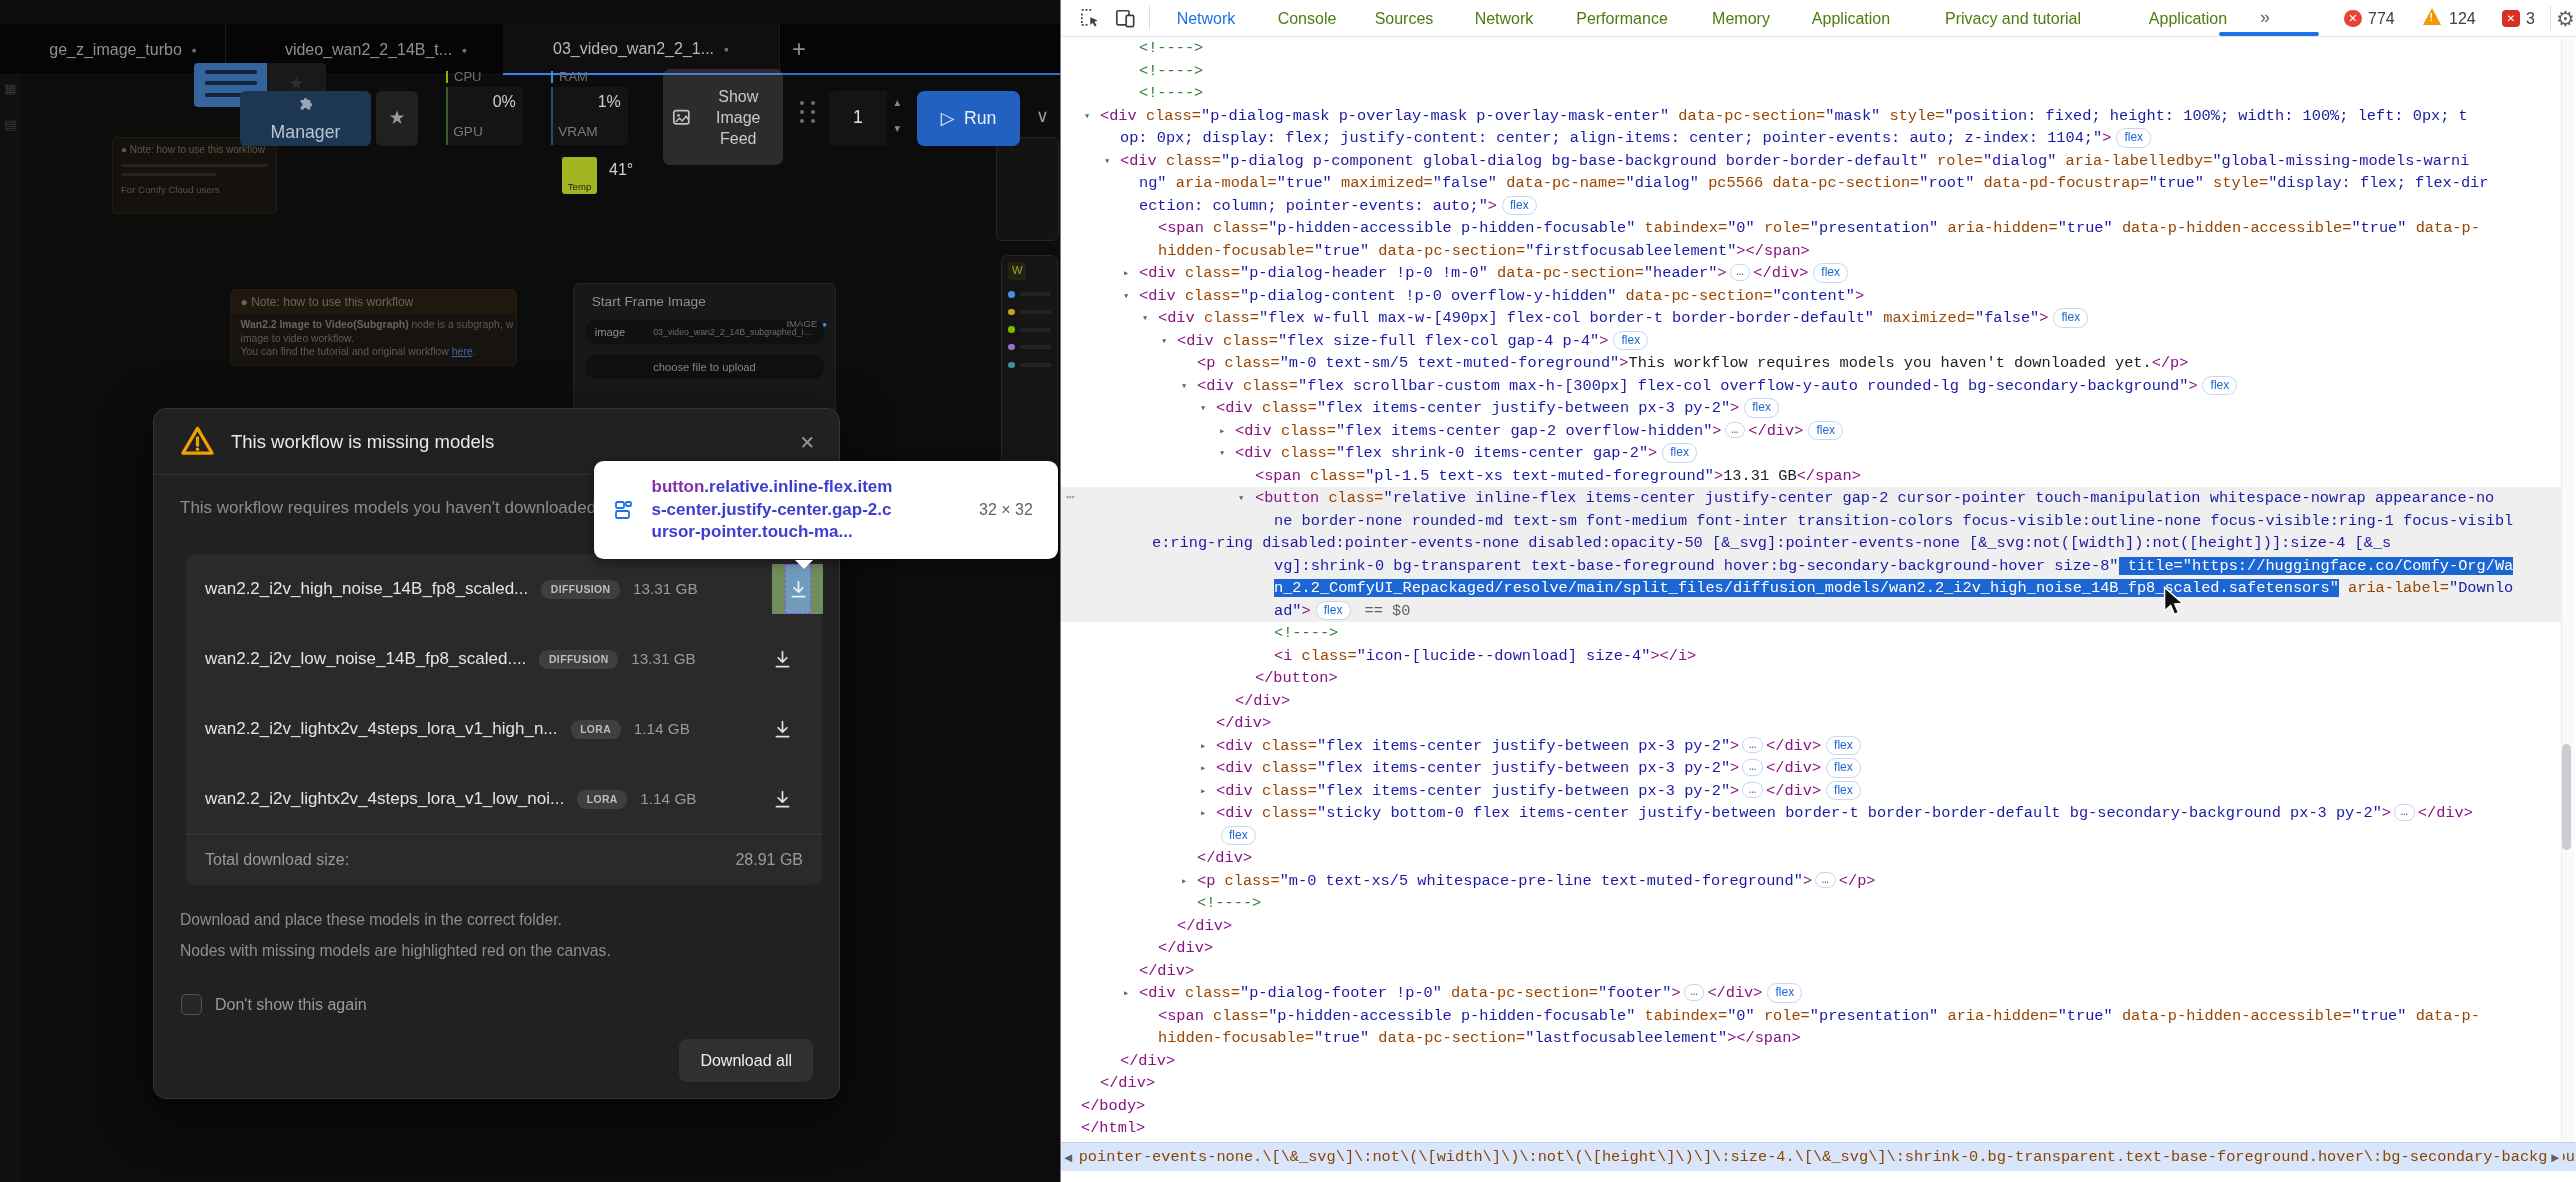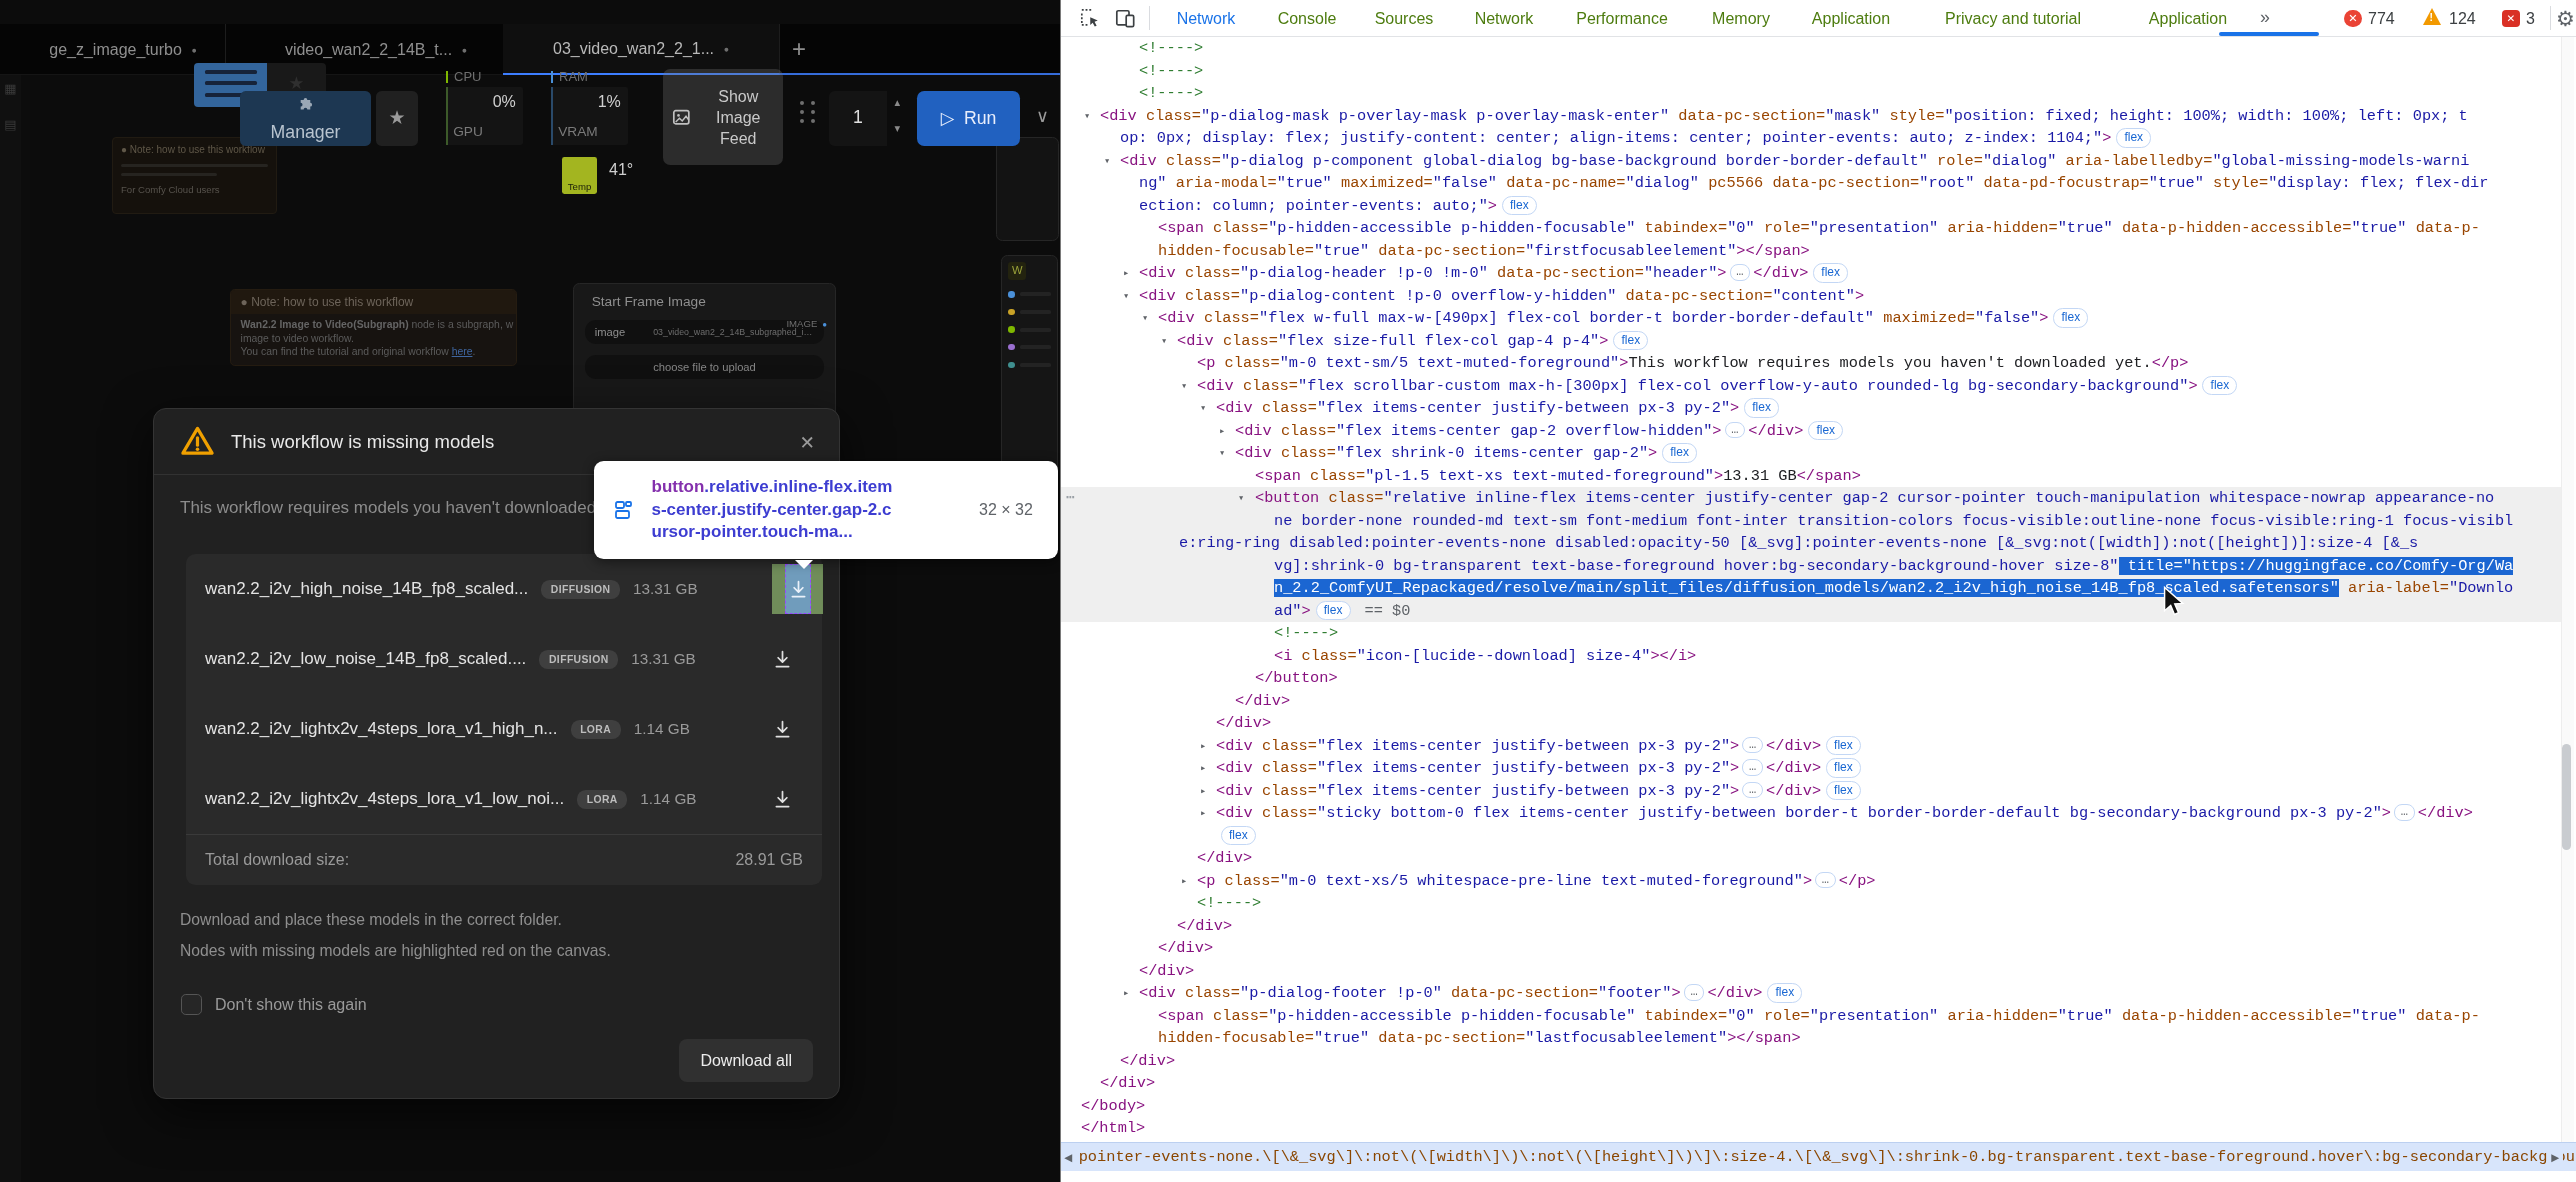--- a/index.html
+++ b/index.html
@@ -431,21 +431,21 @@
         <div class="code-line" style="padding-left: 97px;"><span class="arrow" style="left: 81px;">▾</span><span class="tk-t">&lt;div</span><span class="tk-a"> class=</span><span class="tk-v">"flex w-full max-w-[490px] flex-col border-t border-border-default"</span><span class="tk-a"> maximized=</span><span class="tk-v">"false"</span><span class="tk-t">&gt;</span><span class="badge-flex">flex</span></div>
         <div class="code-line" style="padding-left: 116px;"><span class="arrow" style="left: 100px;">▾</span><span class="tk-t">&lt;div</span><span class="tk-a"> class=</span><span class="tk-v">"flex size-full flex-col gap-4 p-4"</span><span class="tk-t">&gt;</span><span class="badge-flex">flex</span></div>
         <div class="code-line" style="padding-left: 136px;"><span class="tk-t">&lt;p</span><span class="tk-a"> class=</span><span class="tk-v">"m-0 text-sm/5 text-muted-foreground"</span><span class="tk-t">&gt;</span><span class="tk-x">This workflow requires models you haven't downloaded yet.</span><span class="tk-t">&lt;/p&gt;</span></div>
         <div class="code-line" style="padding-left: 136px;"><span class="arrow" style="left: 120px;">▾</span><span class="tk-t">&lt;div</span><span class="tk-a"> class=</span><span class="tk-v">"flex scrollbar-custom max-h-[300px] flex-col overflow-y-auto rounded-lg bg-secondary-background"</span><span class="tk-t">&gt;</span><span class="badge-flex">flex</span></div>
         <div class="code-line" style="padding-left: 155px;"><span class="arrow" style="left: 139px;">▾</span><span class="tk-t">&lt;div</span><span class="tk-a"> class=</span><span class="tk-v">"flex items-center justify-between px-3 py-2"</span><span class="tk-t">&gt;</span><span class="badge-flex">flex</span></div>
         <div class="code-line" style="padding-left: 174px;"><span class="arrow" style="left: 158px;">▸</span><span class="tk-t">&lt;div</span><span class="tk-a"> class=</span><span class="tk-v">"flex items-center gap-2 overflow-hidden"</span><span class="tk-t">&gt;</span><span class="badge-dots">…</span><span class="tk-t">&lt;/div&gt;</span><span class="badge-flex">flex</span></div>
         <div class="code-line" style="padding-left: 174px;"><span class="arrow" style="left: 158px;">▾</span><span class="tk-t">&lt;div</span><span class="tk-a"> class=</span><span class="tk-v">"flex shrink-0 items-center gap-2"</span><span class="tk-t">&gt;</span><span class="badge-flex">flex</span></div>
         <div class="code-line" style="padding-left: 194px;"><span class="tk-t">&lt;span</span><span class="tk-a"> class=</span><span class="tk-v">"pl-1.5 text-xs text-muted-foreground"</span><span class="tk-t">&gt;</span><span class="tk-x">13.31 GB</span><span class="tk-t">&lt;/span&gt;</span></div>
         <div class="code-line sel-row" style="padding-left: 194px;"><span class="gutter-dots">⋯</span><span class="arrow" style="left: 177px;">▾</span><span class="tk-t">&lt;button</span><span class="tk-a"> class=</span><span class="tk-v">"relative inline-flex items-center justify-center gap-2 cursor-pointer touch-manipulation whitespace-nowrap appearance-no</span></div>
         <div class="code-line sel-row" style="padding-left: 213px;"><span class="tk-v">ne border-none rounded-md text-sm font-medium font-inter transition-colors focus-visible:outline-none focus-visible:ring-1 focus-visibl</span></div>
-        <div class="code-line sel-row" style="padding-left: 118px;"><span class="tk-v">e:ring-ring disabled:pointer-events-none disabled:opacity-50 [&amp;_svg]:pointer-events-none [&amp;_svg:not([width]):not([height])]:size-4 [&amp;_s</span></div>
+        <div class="code-line sel-row" style="padding-left: 91px;"><span class="tk-v">e:ring-ring disabled:pointer-events-none disabled:opacity-50 [&amp;_svg]:pointer-events-none [&amp;_svg:not([width]):not([height])]:size-4 [&amp;_s</span></div>
         <div class="code-line sel-row" style="padding-left: 213px;"><span class="tk-v">vg]:shrink-0 bg-transparent text-base-foreground hover:bg-secondary-background-hover size-8"</span><span class="tk-h"> title="https://huggingface.co/Comfy-Org/Wa</span></div>
         <div class="code-line sel-row" style="padding-left: 213px;"><span class="tk-h">n_2.2_ComfyUI_Repackaged/resolve/main/split_files/diffusion_models/wan2.2_i2v_high_noise_14B_fp8_scaled.safetensors"</span><span class="tk-a"> aria-label=</span><span class="tk-v">"Downlo</span></div>
         <div class="code-line sel-row" style="padding-left: 213px;"><span class="tk-v">ad"</span><span class="tk-t">&gt;</span><span class="badge-flex">flex</span><span class="tk-g"> == $0</span></div>
         <div class="code-line" style="padding-left: 213px;"><span class="tk-c">&lt;!----&gt;</span></div>
         <div class="code-line" style="padding-left: 213px;"><span class="tk-t">&lt;i</span><span class="tk-a"> class=</span><span class="tk-v">"icon-[lucide--download] size-4"</span><span class="tk-t">&gt;&lt;/i&gt;</span></div>
         <div class="code-line" style="padding-left: 194px;"><span class="tk-t">&lt;/button&gt;</span></div>
         <div class="code-line" style="padding-left: 174px;"><span class="tk-t">&lt;/div&gt;</span></div>
         <div class="code-line" style="padding-left: 155px;"><span class="tk-t">&lt;/div&gt;</span></div>
         <div class="code-line" style="padding-left: 155px;"><span class="arrow" style="left: 139px;">▸</span><span class="tk-t">&lt;div</span><span class="tk-a"> class=</span><span class="tk-v">"flex items-center justify-between px-3 py-2"</span><span class="tk-t">&gt;</span><span class="badge-dots">…</span><span class="tk-t">&lt;/div&gt;</span><span class="badge-flex">flex</span></div>
         <div class="code-line" style="padding-left: 155px;"><span class="arrow" style="left: 139px;">▸</span><span class="tk-t">&lt;div</span><span class="tk-a"> class=</span><span class="tk-v">"flex items-center justify-between px-3 py-2"</span><span class="tk-t">&gt;</span><span class="badge-dots">…</span><span class="tk-t">&lt;/div&gt;</span><span class="badge-flex">flex</span></div>

